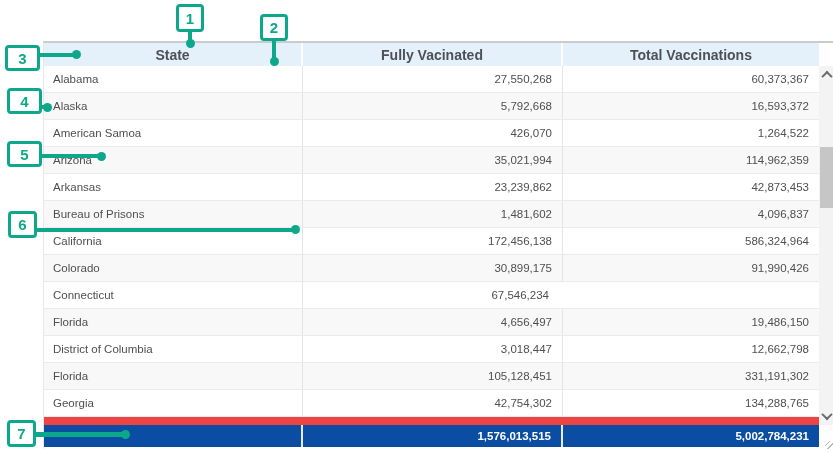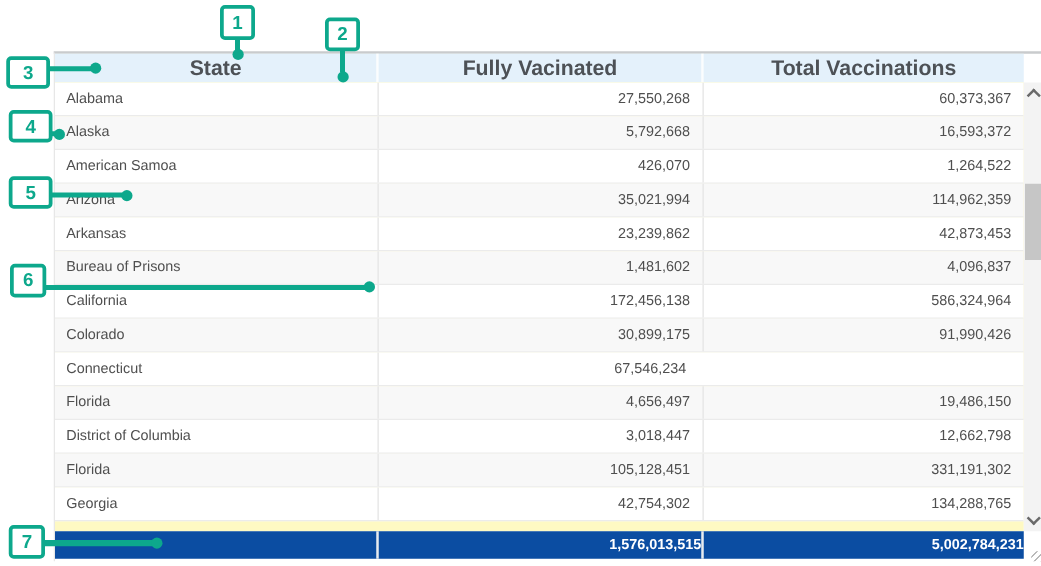--- a/index.html
+++ b/index.html
@@ -12,42 +12,42 @@
   
   .table {
     position:absolute; left:43px; top:41px; width:790px; height:406px;
     border-top:2px solid #C9CBCD; border-left:1px solid #E7E7E7;
     box-sizing:content-box;
   }
   .thead { position:absolute; left:0; top:0; width:775px; height:23px; display:flex; }
   .th {
     box-sizing:border-box; background:#E4F1FB; border-right:2px solid #FBFDFE;
     display:flex; align-items:center; justify-content:center;
-    font-size:17px; font-weight:bold; color:#4D5156;
+    font-size:14px; font-weight:bold; color:#4D5156;
   }
   .th:last-child { border-right:none; }
   .w-state { width:259px; } .w-fully { width:260px; } .w-total { width:256px; }
 
-  .tbody { position:absolute; left:0; top:23px; width:775px; height:359px; overflow:hidden; background:#fef9c3; }
+  .tbody { position:absolute; left:0; top:23px; width:775px; height:359px; overflow:hidden; background:#ef4444; }
   .tr { display:flex; height:27px; box-sizing:border-box; border-bottom:1px solid #EBEBEB; background:#ffffff; }
   .tr:nth-child(even) { background:#F8F8F8; }
   .td {
     box-sizing:border-box; border-right:1px solid #E4E4E4;
     display:flex; align-items:center; font-size:11.5px; color:#4F4F4F;
   }
   .td.state { width:259px; padding-left:9px; }
   .td.fully { width:260px; }
   .td.total { width:256px; }
   .td.num { justify-content:flex-end; padding-right:10px; }
   .td:last-child { border-right:none; }
 
   .tfoot { position:absolute; left:0; top:382px; width:775px; height:22px; display:flex; background:#0B4DA2; }
   .tf {
     box-sizing:border-box; border-right:2px solid #E8EBEF;
-    display:flex; align-items:center; justify-content:flex-end; 
+    display:flex; align-items:center; justify-content:flex-end; padding-right:10px;
     color:#ffffff; font-weight:bold; font-size:11.5px;
   }
   .tf:last-child { border-right:none; }
 
   
   .scrollbar { position:absolute; left:775px; top:23px; width:15px; height:359px; background:#F3F3F3; }
   .sb-btn { position:absolute; left:0; width:15px; height:14px; display:flex; align-items:center; justify-content:center; cursor:pointer; }
   .sb-btn.up { top:2px; } .sb-btn.down { bottom:2px; }
   .chev { width:6px; height:6px; border-left:2px solid #6A6A6A; border-top:2px solid #6A6A6A; }
   .chev.c-up { transform:rotate(45deg) translate(1px,1px); }

